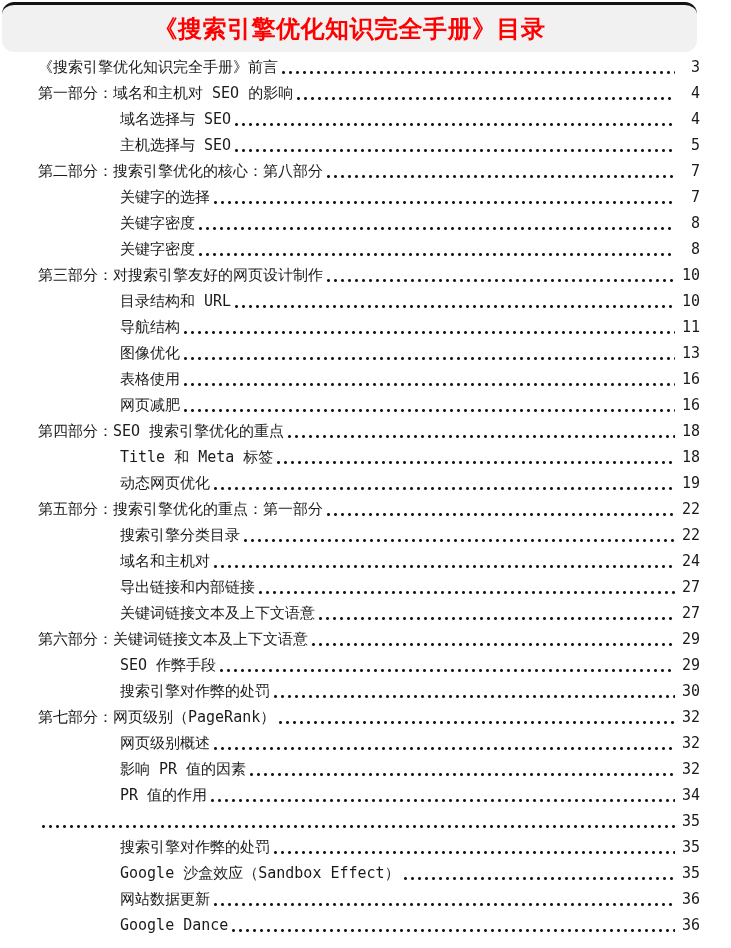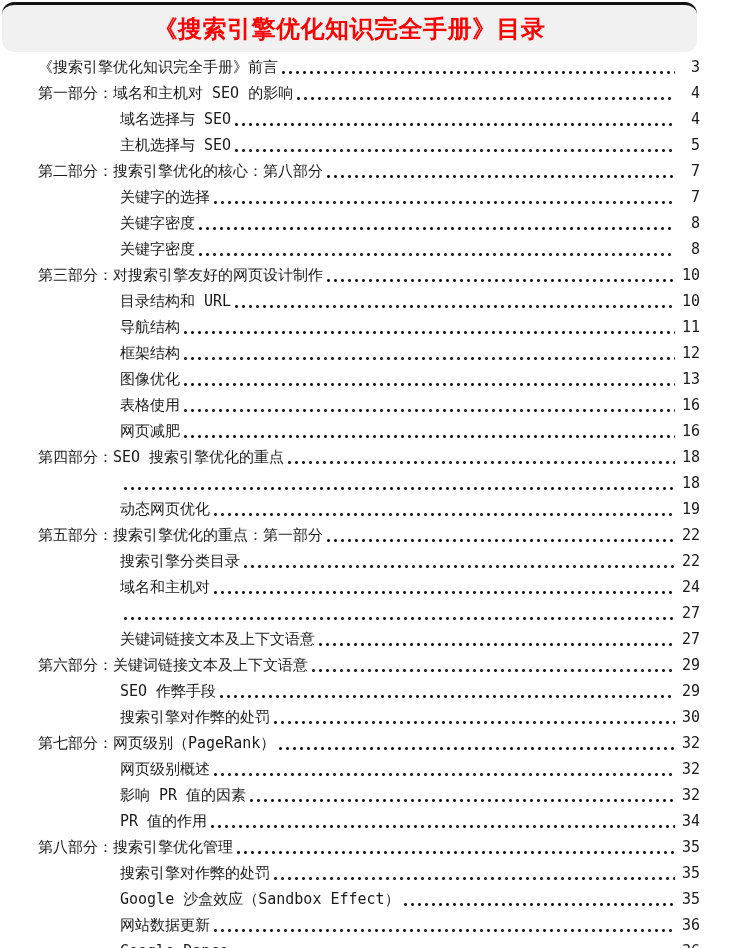--- a/index.html
+++ b/index.html
@@ -136,45 +136,41 @@
     <span class="text">目录结构和 URL</span>
     <span class="leader"></span>
     <span class="pagenum">10</span>
   </div>
       <div class="row l2">
     <span class="text">导航结构</span>
     <span class="leader"></span>
     <span class="pagenum">11</span>
   </div>
       <div class="row l2">
-    <span class="text">框架结构</span>
-    <span class="leader"></span>
-    <span class="pagenum">12</span>
-  </div>
-      <div class="row l2">
     <span class="text">图像优化</span>
     <span class="leader"></span>
     <span class="pagenum">13</span>
   </div>
       <div class="row l2">
     <span class="text">表格使用</span>
     <span class="leader"></span>
     <span class="pagenum">16</span>
   </div>
       <div class="row l2">
     <span class="text">网页减肥</span>
     <span class="leader"></span>
     <span class="pagenum">16</span>
   </div>
       <div class="row l1">
     <span class="text">第四部分：SEO 搜索引擎优化的重点</span>
     <span class="leader"></span>
     <span class="pagenum">18</span>
   </div>
       <div class="row l2">
+    <span class="text">Title 和 Meta 标签</span>
     <span class="leader"></span>
     <span class="pagenum">18</span>
   </div>
       <div class="row l2">
     <span class="text">动态网页优化</span>
     <span class="leader"></span>
     <span class="pagenum">19</span>
   </div>
       <div class="row l1">
     <span class="text">第五部分：搜索引擎优化的重点：第一部分</span>
@@ -185,20 +181,21 @@
     <span class="text">搜索引擎分类目录</span>
     <span class="leader"></span>
     <span class="pagenum">22</span>
   </div>
       <div class="row l2">
     <span class="text">域名和主机对</span>
     <span class="leader"></span>
     <span class="pagenum">24</span>
   </div>
       <div class="row l2">
+    <span class="text">导出链接和内部链接</span>
     <span class="leader"></span>
     <span class="pagenum">27</span>
   </div>
       <div class="row l2">
     <span class="text">关键词链接文本及上下文语意</span>
     <span class="leader"></span>
     <span class="pagenum">27</span>
   </div>
       <div class="row l1">
     <span class="text">第六部分：关键词链接文本及上下文语意</span>
@@ -229,21 +226,20 @@
     <span class="text">影响 PR 值的因素</span>
     <span class="leader"></span>
     <span class="pagenum">32</span>
   </div>
       <div class="row l2">
     <span class="text">PR 值的作用</span>
     <span class="leader"></span>
     <span class="pagenum">34</span>
   </div>
       <div class="row l1">
-    <span class="text">第八部分：搜索引擎优化管理</span>
     <span class="leader"></span>
     <span class="pagenum">35</span>
   </div>
       <div class="row l2">
     <span class="text">搜索引擎对作弊的处罚</span>
     <span class="leader"></span>
     <span class="pagenum">35</span>
   </div>
       <div class="row l2">
     <span class="text">Google 沙盒效应（Sandbox Effect）</span>

